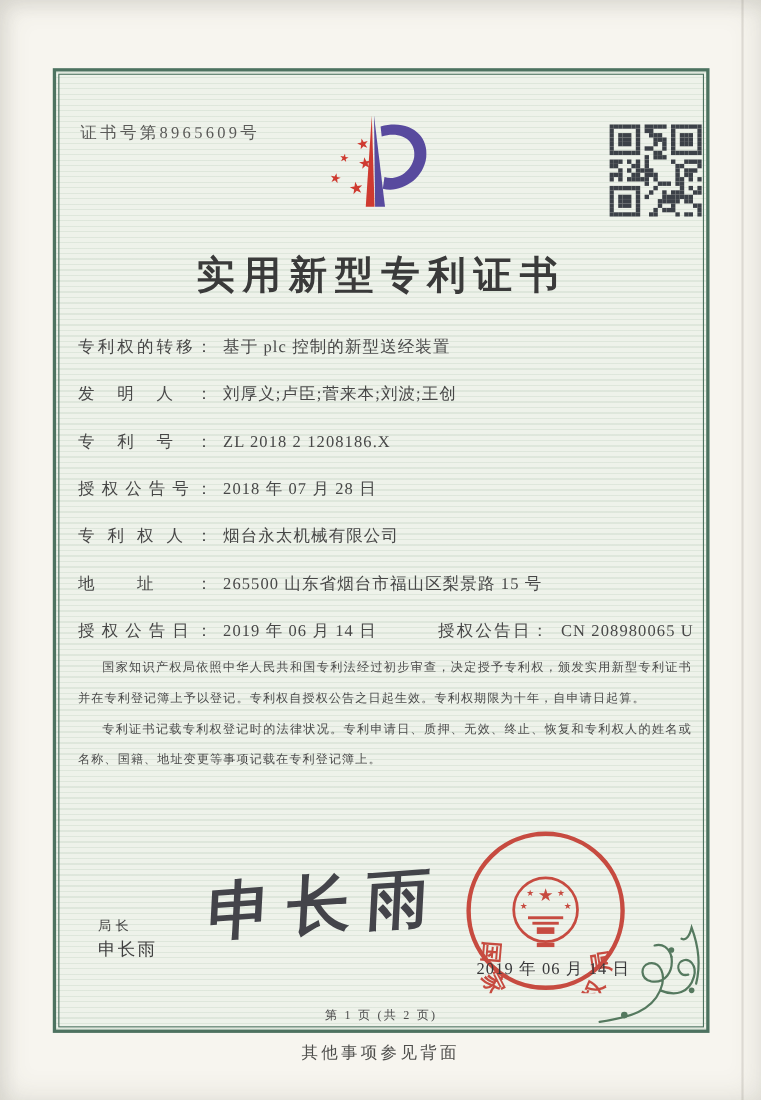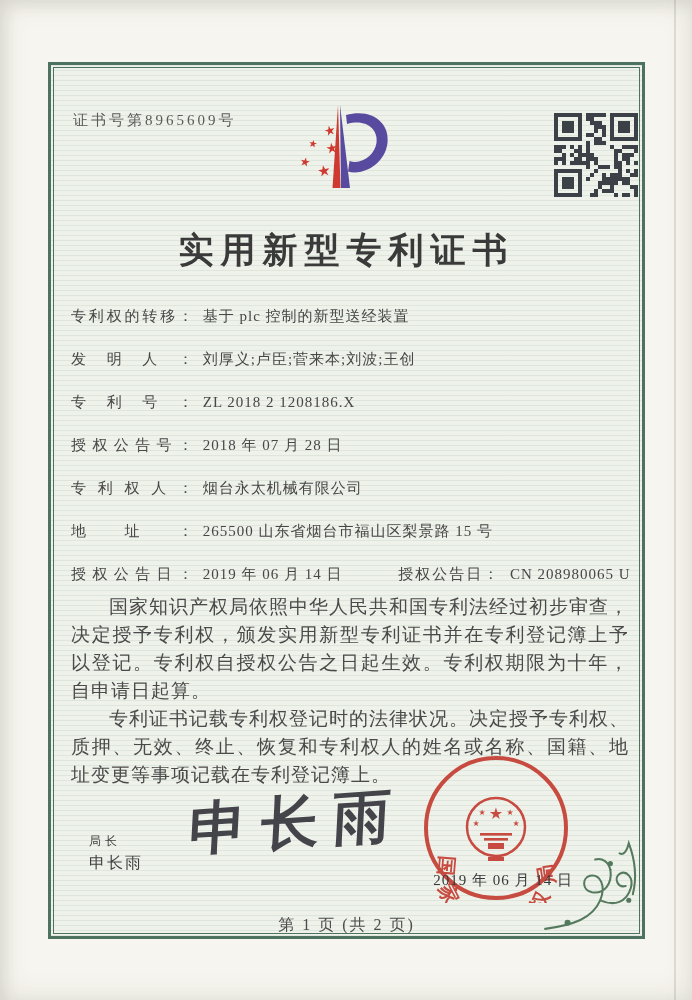--- a/index.html
+++ b/index.html
@@ -21,32 +21,32 @@
   .cert-no{position:absolute;left:22px;top:46px;font-size:15px;letter-spacing:3px;color:#5a5a58;}
   .logo{position:absolute;left:243px;top:36px;width:110px;height:100px;}
   .qr{position:absolute;left:503px;top:48px;width:84px;height:84px;}
   .title{position:absolute;left:0;right:0;top:150px;margin:12px;text-align:center;
     font-size:35px;font-weight:bold;letter-spacing:7px;color:#3a3a3a;}
   .fields{position:absolute;left:20px;top:230px;right:14px;}
   .field-row{height:43px;line-height:43px;font-size:15px;white-space:nowrap;color:#474747;}
   .f-label{display:inline-block;width:122px;text-align:justify;text-align-last:justify;vertical-align:top;}
   .f-value{letter-spacing:1px;margin-left:6px;}
   .f-label2{margin-left:52px;letter-spacing:2px;}
-  .paras{position:absolute;left:20px;top:528px;width:558px;font-size:19px;line-height:28px;
+  .paras{position:absolute;left:20px;top:528px;width:558px;font-size:11px;line-height:28px;
     letter-spacing:1px;color:#4a4a4a;text-align:justify;}
   .paras p{margin:0;text-indent:2em;}
   .sign-pos{position:absolute;left:38px;top:768px;font-size:12px;letter-spacing:4px;color:#3f3f3f;}
   .sign-name{position:absolute;left:38px;top:788px;font-size:16px;letter-spacing:2px;color:#3f3f3f;}
   .signature{position:absolute;left:138px;top:728px;font-size:58px;line-height:1;color:#2d2d35;
     font-family:"DejaVu Sans","Liberation Sans",sans-serif;font-weight:bold;
     letter-spacing:14px;transform:rotate(-4deg) skewX(-7deg);opacity:.88;}
   .seal{position:absolute;left:370px;top:688px;width:150px;height:150px;opacity:.92;}
   .seal-date{position:absolute;left:372px;top:806px;width:160px;font-size:15px;letter-spacing:1px;
     color:#38383a;z-index:3;text-align:center;}
-  .page-no{position:absolute;left:0;right:0;top:850px;text-align:center;font-size:16px;
+  .page-no{position:absolute;left:0;right:0;top:850px;text-align:center;font-size:11px;
     letter-spacing:2px;color:#4c4c4c;}
   .flourish{position:absolute;right:1px;bottom:1px;width:102px;height:102px;}
   .back-note{position:absolute;left:0;right:0;top:948px;text-align:center;font-size:15px;
     letter-spacing:3px;color:#4e4e4c;}
 </style>
 </head>
 <body>
 
 <div class="page">
   <div class="scan-edge"></div>
@@ -322,21 +322,21 @@
       <div class="field-row">
         <span class="f-label">授权公告日：</span>
         <span class="f-value">2019 年 06 月 14 日</span>
         <span class="f-label2">授权公告日：</span>
         <span class="f-value">CN 208980065 U</span>
       </div>
     </div>
 
     <div class="paras">
       <p>国家知识产权局依照中华人民共和国专利法经过初步审查，决定授予专利权，颁发实用新型专利证书并在专利登记簿上予以登记。专利权自授权公告之日起生效。专利权期限为十年，自申请日起算。</p>
-      <p>专利证书记载专利权登记时的法律状况。决定授予专利权、质押、无效、终止、恢复和专利权人的姓名或名称、国籍、地址变更等事项记载在专利登记簿上。</p>
+      <p>专利证书记载专利权登记时的法律状况。专利申请日、质押、无效、终止、恢复和专利权人的姓名或名称、国籍、地址变更等事项记载在专利登记簿上。</p>
     </div>
 
     <div class="sign-pos">局长</div>
     <div class="sign-name">申长雨</div>
     <div class="signature">申长雨</div>
 
     <svg class="seal" viewBox="0 0 150 150">
       <circle cx="75" cy="75" r="70" fill="none" stroke="#c43d32" stroke-width="4"></circle>
       <path id="sealArc" d="M 23.3,99.1 A 57,57 0 1 0 126.7,99.1" fill="none"></path>
       <text font-size="20" font-weight="bold" fill="#c43d32" letter-spacing="12">
@@ -367,13 +367,14 @@
         <path d="M70,36 C68,28 62,24 55,26"></path>
       </g>
       <g fill="#55795f">
         <circle cx="28" cy="88" r="3"></circle>
         <circle cx="70" cy="30" r="2.5"></circle>
         <circle cx="88" cy="66" r="2.5"></circle>
       </g>
     </svg>
   </div>
 
+  <div class="back-note">其他事项参见背面</div>
 </div>
 
 </body></html>

